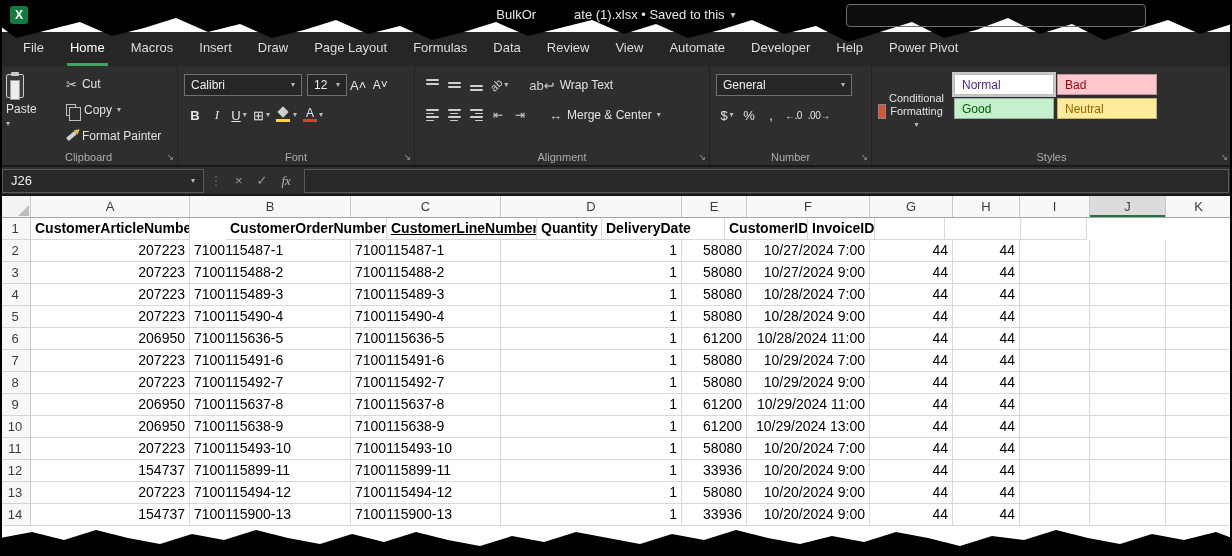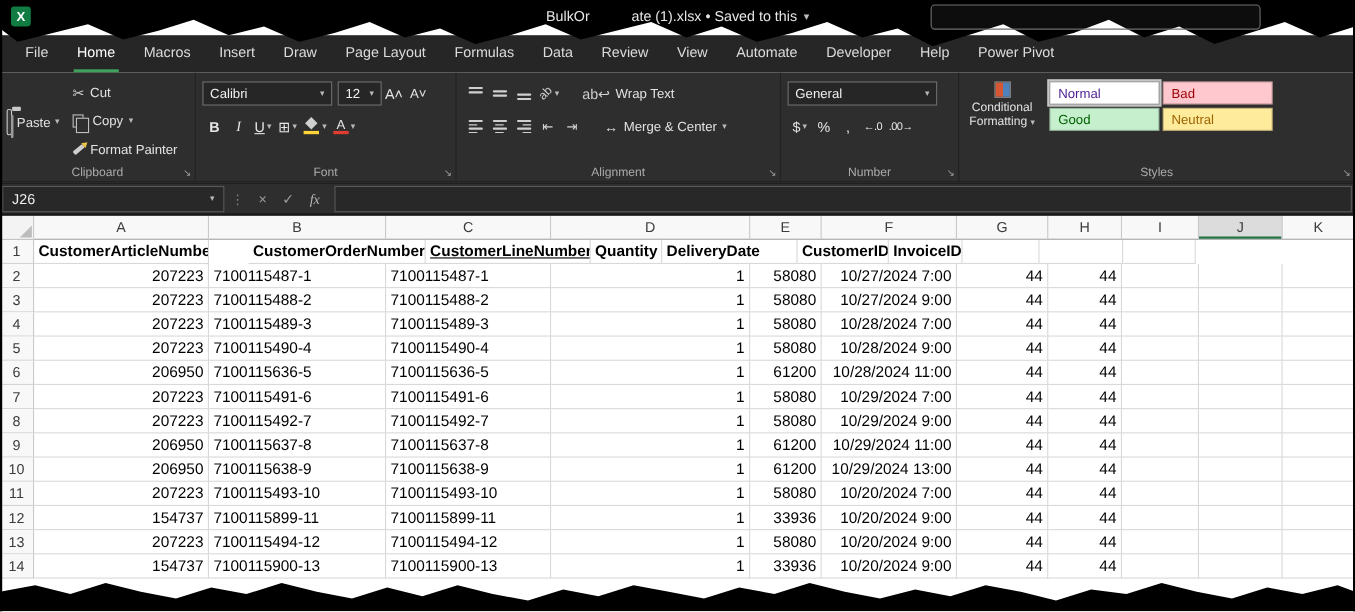--- a/index.html
+++ b/index.html
@@ -33,21 +33,21 @@
   
   .ribbon{position:relative;z-index:1;height:100px;background:#2e2e2e;display:flex;border-bottom:1px solid #161616;color:#e2e2e2}
   .group{position:relative;border-right:1px solid #222;display:flex;flex-direction:column;flex:none}
   .group-body{flex:1;padding:6px 6px 0;display:flex}
   .group-body.col{flex-direction:column;justify-content:flex-start}
   .group-label-row{height:17px;display:flex;align-items:center;justify-content:center;color:#ababab;font-size:11px;position:relative}
   .launcher{position:absolute;right:3px;bottom:3px;color:#9a9a9a;font-size:9px;line-height:1}
   .chev-s{font-size:8px;color:#b9b9b9;line-height:1}
 
   .g-clipboard{width:178px}
-  .paste-btn{width:48px;display:flex;align-items:center;gap:4px;font-size:12px;padding-top:2px}
+  .paste-btn{width:48px;display:flex;flex-direction:column;align-items:flex-start;gap:4px;font-size:12px;padding-top:2px}
   .clipboard-icon{width:18px;height:24px;border:1px solid #c9c9c9;border-radius:2px;position:relative;background:#3a3a3a}
   .clipboard-icon::before{content:"";position:absolute;top:-3px;left:4px;width:8px;height:4px;background:#c9c9c9;border-radius:1px}
   .clip-page{position:absolute;left:3px;top:5px;right:3px;bottom:-3px;background:#ececec;border:1px solid #9a9a9a}
   .clip-col{display:flex;flex-direction:column;margin-left:8px;justify-content:flex-start;gap:2px}
   .sbtn{display:flex;align-items:center;gap:5px;font-size:12px;height:24px;padding:0 4px;white-space:nowrap}
   .ic{font-size:13px;color:#cfcfcf}
   .copy-ic{width:10px;height:12px;border:1px solid #bfbfbf;position:relative;background:#2e2e2e;margin-right:3px}
   .copy-ic::before{content:"";position:absolute;left:2px;top:2px;width:10px;height:12px;border:1px solid #bfbfbf;background:#2e2e2e}
   .brush-ic{width:11px;height:4px;background:#cfcfcf;border-radius:1px;transform:rotate(-40deg);position:relative}
   .brush-ic::after{content:"";position:absolute;right:-5px;top:-1px;width:0;height:0;border-top:3px solid transparent;border-bottom:3px solid transparent;border-left:5px solid #e8c547}
@@ -79,21 +79,21 @@
   .h-left{align-items:flex-start}.h-center{align-items:center}.h-right{align-items:flex-end}
   .orient-ic{display:inline-block;transform:rotate(-45deg);font-size:11px;color:#cfcfcf}
   .ind{font-size:12px;color:#cfcfcf}
   .mleft{margin-left:14px}
 
   .g-number{width:162px}
   .num-field{width:136px}
   .nsmall{font-size:10px;letter-spacing:-0.5px}
 
   .g-styles{flex:1}
-  .bigbtn{display:flex;flex-direction:column;align-items:center;gap:3px;width:66px;padding-top:2px;font-size:11px;
+  .bigbtn{display:flex;flex-direction:row;align-items:center;gap:3px;width:66px;padding-top:2px;font-size:11px;
     text-align:center;line-height:1.15}
   .cf-ic{width:15px;height:15px;border:1px solid #888;background:linear-gradient(90deg,#d65532 0 7px,#4f81bd 7px)}
   .ft-ic{width:16px;height:14px;border:1px solid #aaa;background:linear-gradient(180deg,#7ba7d7 0 4px,#f5f5f5 4px)}
   .biglabel{display:block}
   .gallery{display:grid;grid-template-columns:100px 100px;grid-auto-rows:21px;gap:3px;margin-left:10px;margin-top:2px;align-self:flex-start}
   .style-cell{display:flex;align-items:center;padding:0 7px;font-size:12px;border:1px solid rgba(0,0,0,0.25);white-space:nowrap;overflow:hidden}
   .style-cell.selected{outline:2px solid #c6c6c6}
 
   
   .fbar{height:30px;background:#2e2e2e;display:flex;align-items:center;border-top:1px solid #1a1a1a;border-bottom:2px solid #181818;position:relative;z-index:1}

